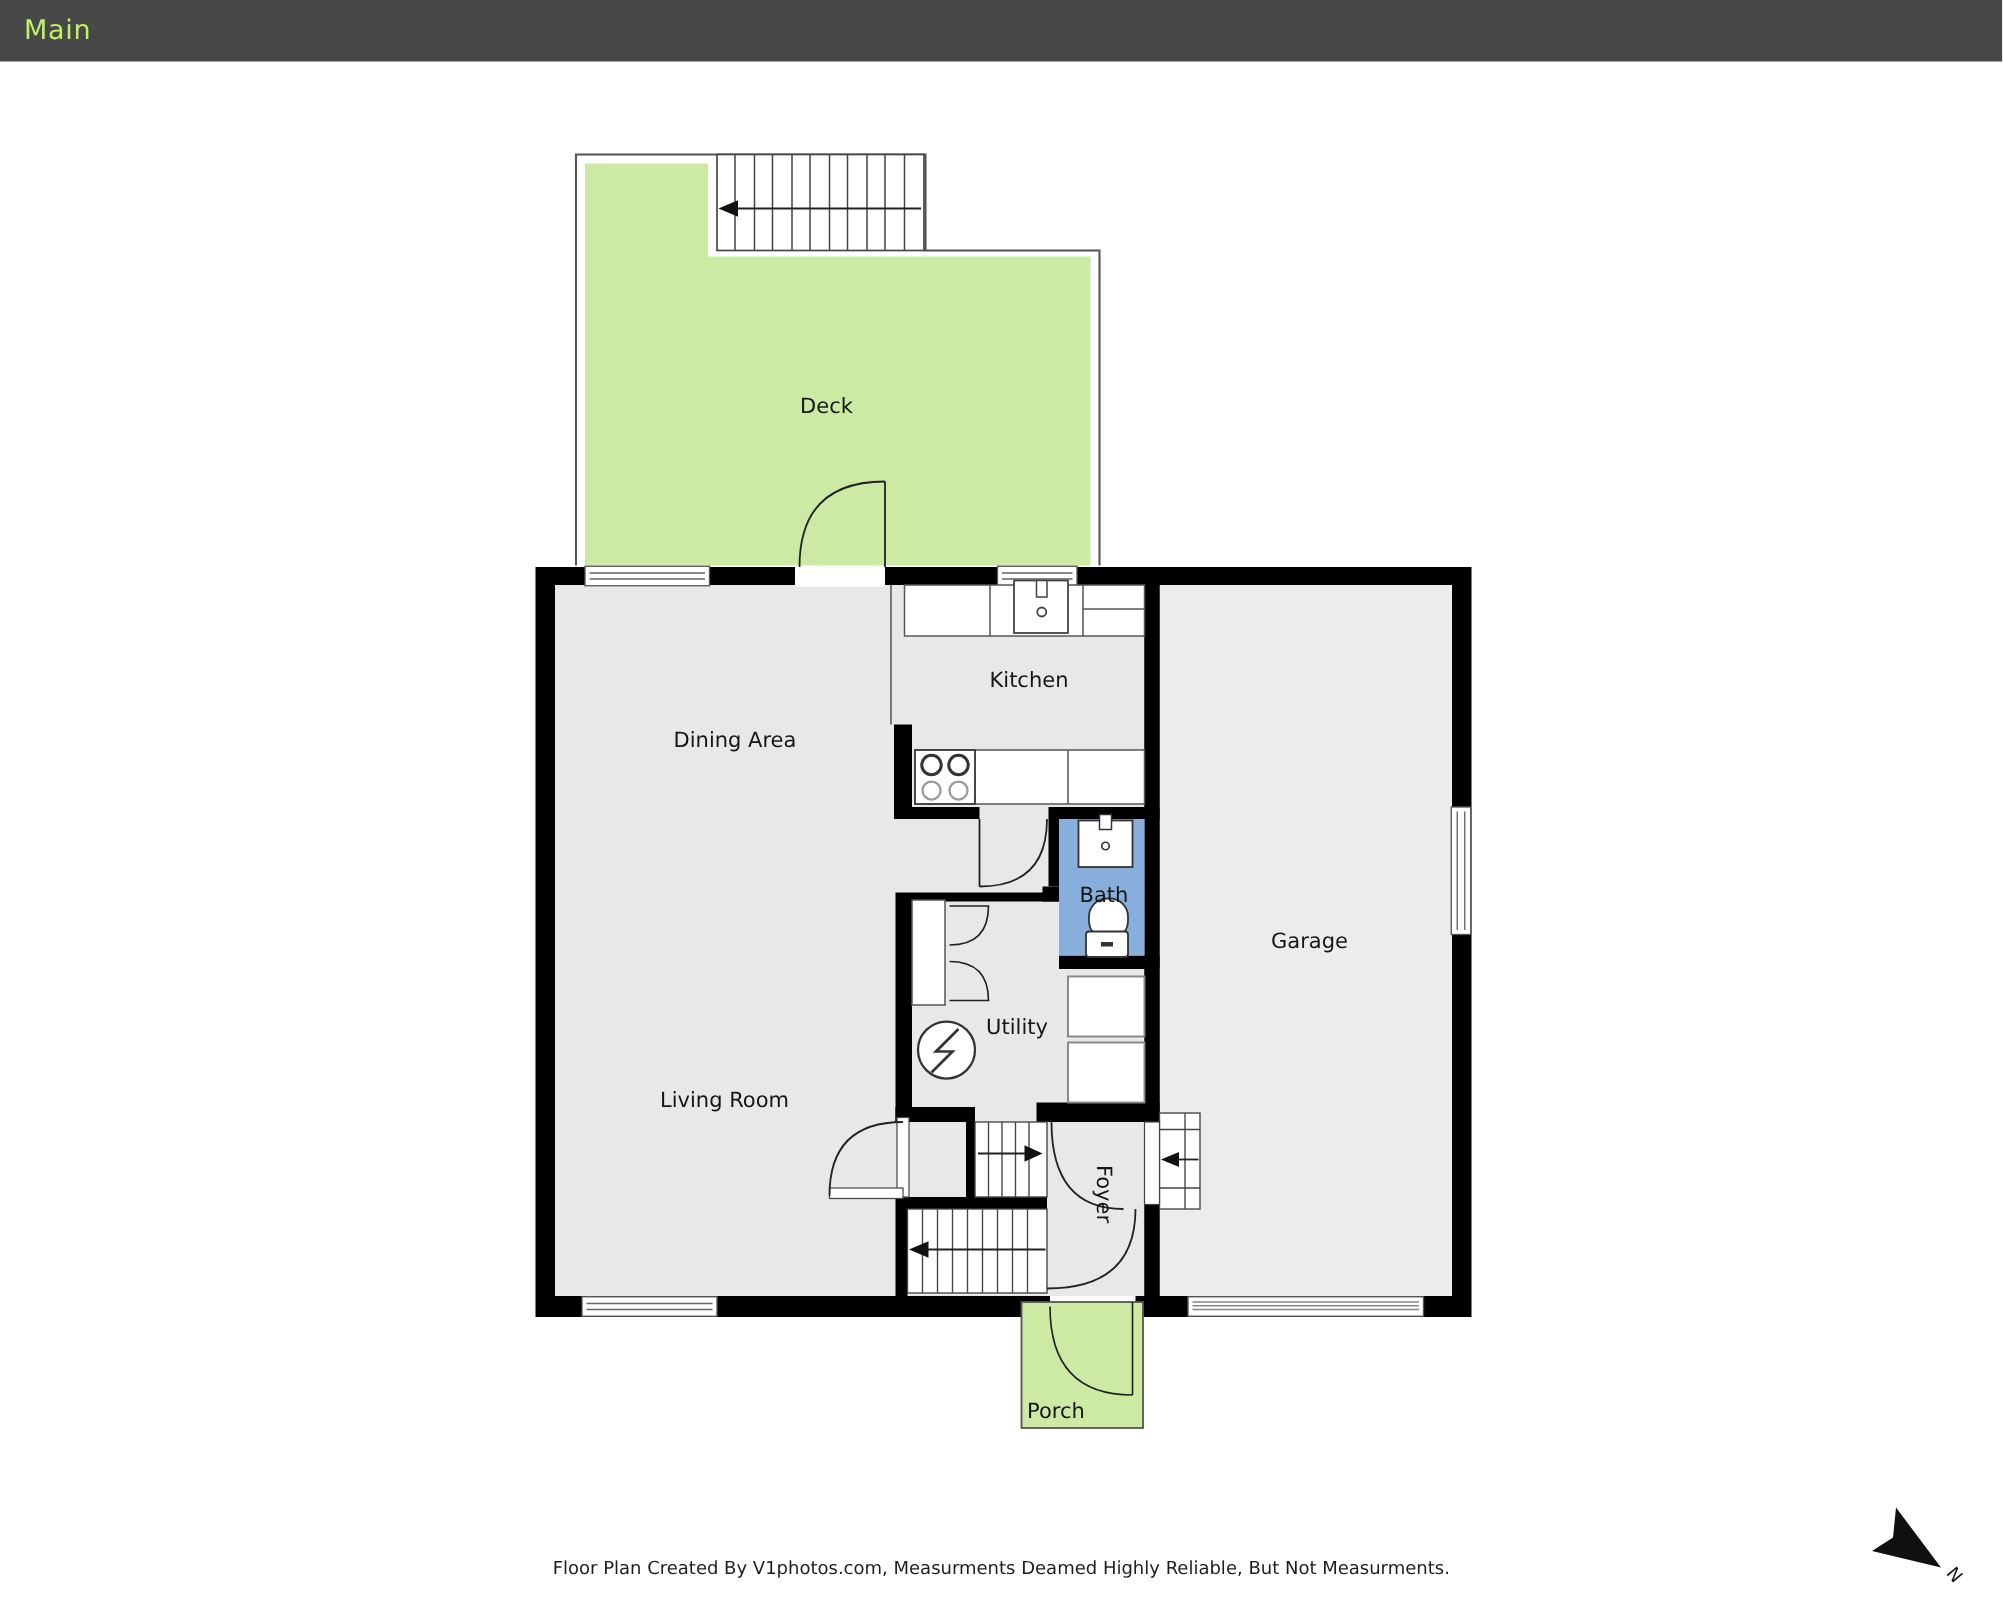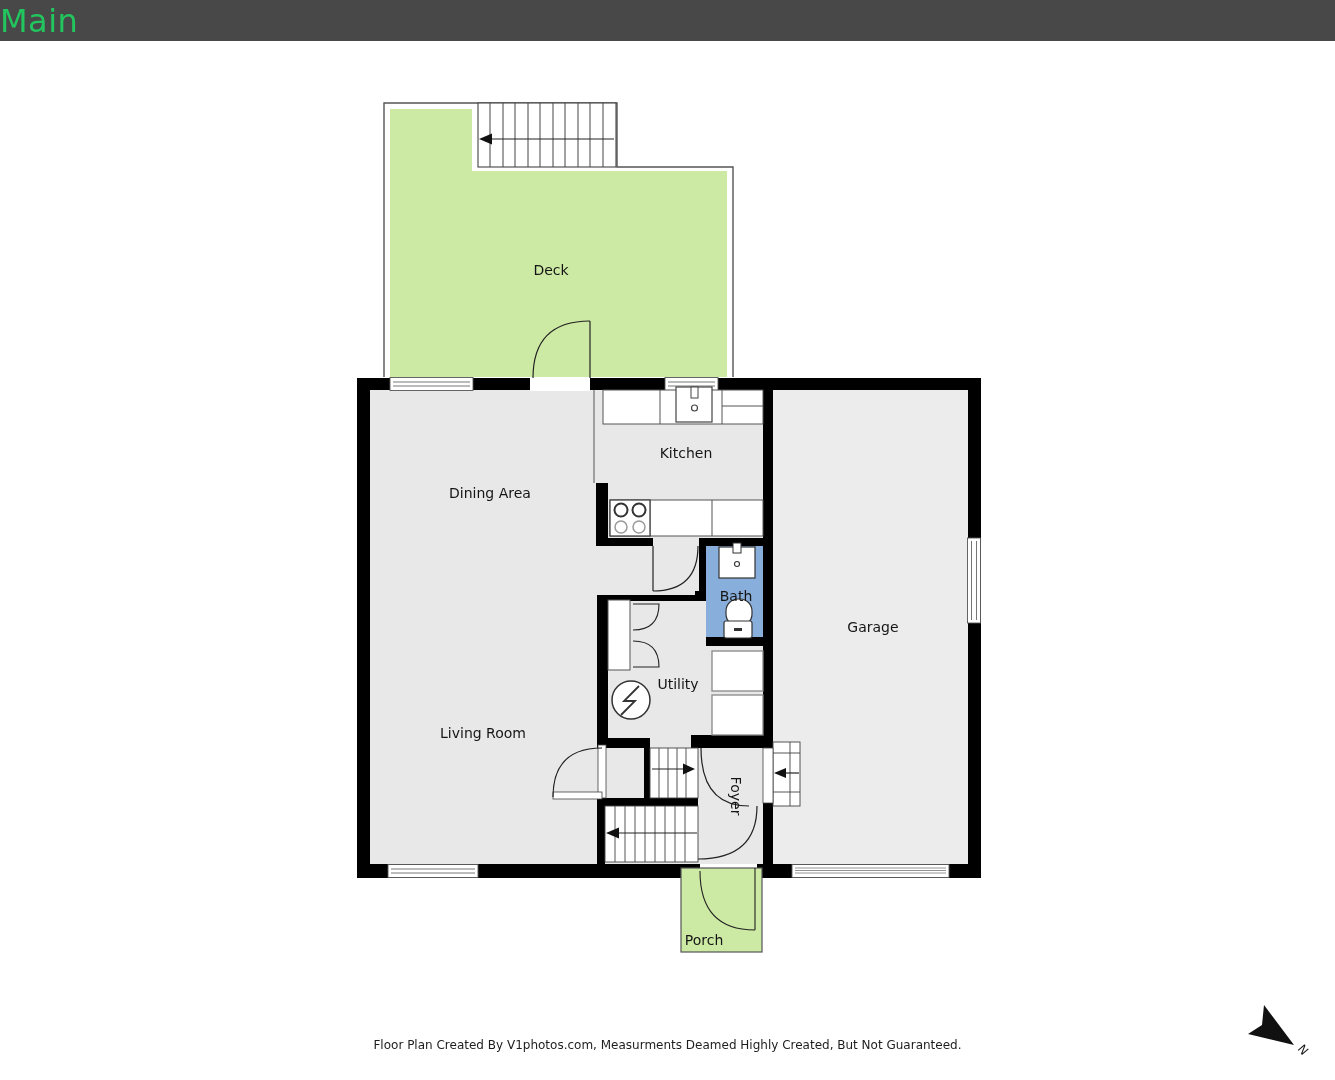--- a/index.html
+++ b/index.html
@@ -1,19 +1,19 @@
 <!DOCTYPE html>
 <html><head>
 <meta charset="utf-8">
 <style>
   html,body{margin:0;padding:0;background:#ffffff;}
   .stage{position:relative;width:1335px;height:1080px;overflow:hidden;background:#fff;
          font-family:"DejaVu Sans","Liberation Sans",sans-serif;}
   .header{position:absolute;top:0;left:0;width:100%;height:41px;display:flex;align-items:center;z-index:5;}
-  .header .title{color:#22c55e;font-size:32px;padding-left:0;letter-spacing:.5px;}
+  .header .title{color:#bef264;font-size:18px;padding-left:16px;letter-spacing:.5px;}
   .plan-svg{position:absolute;top:0;left:0;z-index:1;}
   .footer{position:absolute;top:1038px;left:0;width:100%;text-align:center;
           font-size:12px;color:#1d1d1d;z-index:2;}
   svg text{font-family:"DejaVu Sans","Liberation Sans",sans-serif;fill:#151515;}
   .room-label{font-size:14px;}
 </style>
 </head>
 <body>
 
 <div class="stage">
@@ -151,14 +151,14 @@
       <text class="room-label" x="736" y="801" text-anchor="middle" transform="rotate(90 736 796)">Foyer</text>
       <text class="room-label" x="704" y="945" text-anchor="middle">Porch</text>
     </g>
 
     <g>
       <polygon points="1294,1045 1248,1034 1262,1025 1264,1005" fill="#111"></polygon>
       <text font-size="12" transform="translate(1297,1049) rotate(50)" text-anchor="start">N</text>
     </g>
   </svg>
 
-  <div class="footer">Floor Plan Created By V1photos.com, Measurments Deamed Highly Created, But Not Guaranteed.</div>
+  <div class="footer">Floor Plan Created By V1photos.com, Measurments Deamed Highly Reliable, But Not Measurments.</div>
 </div>
 
 </body></html>

